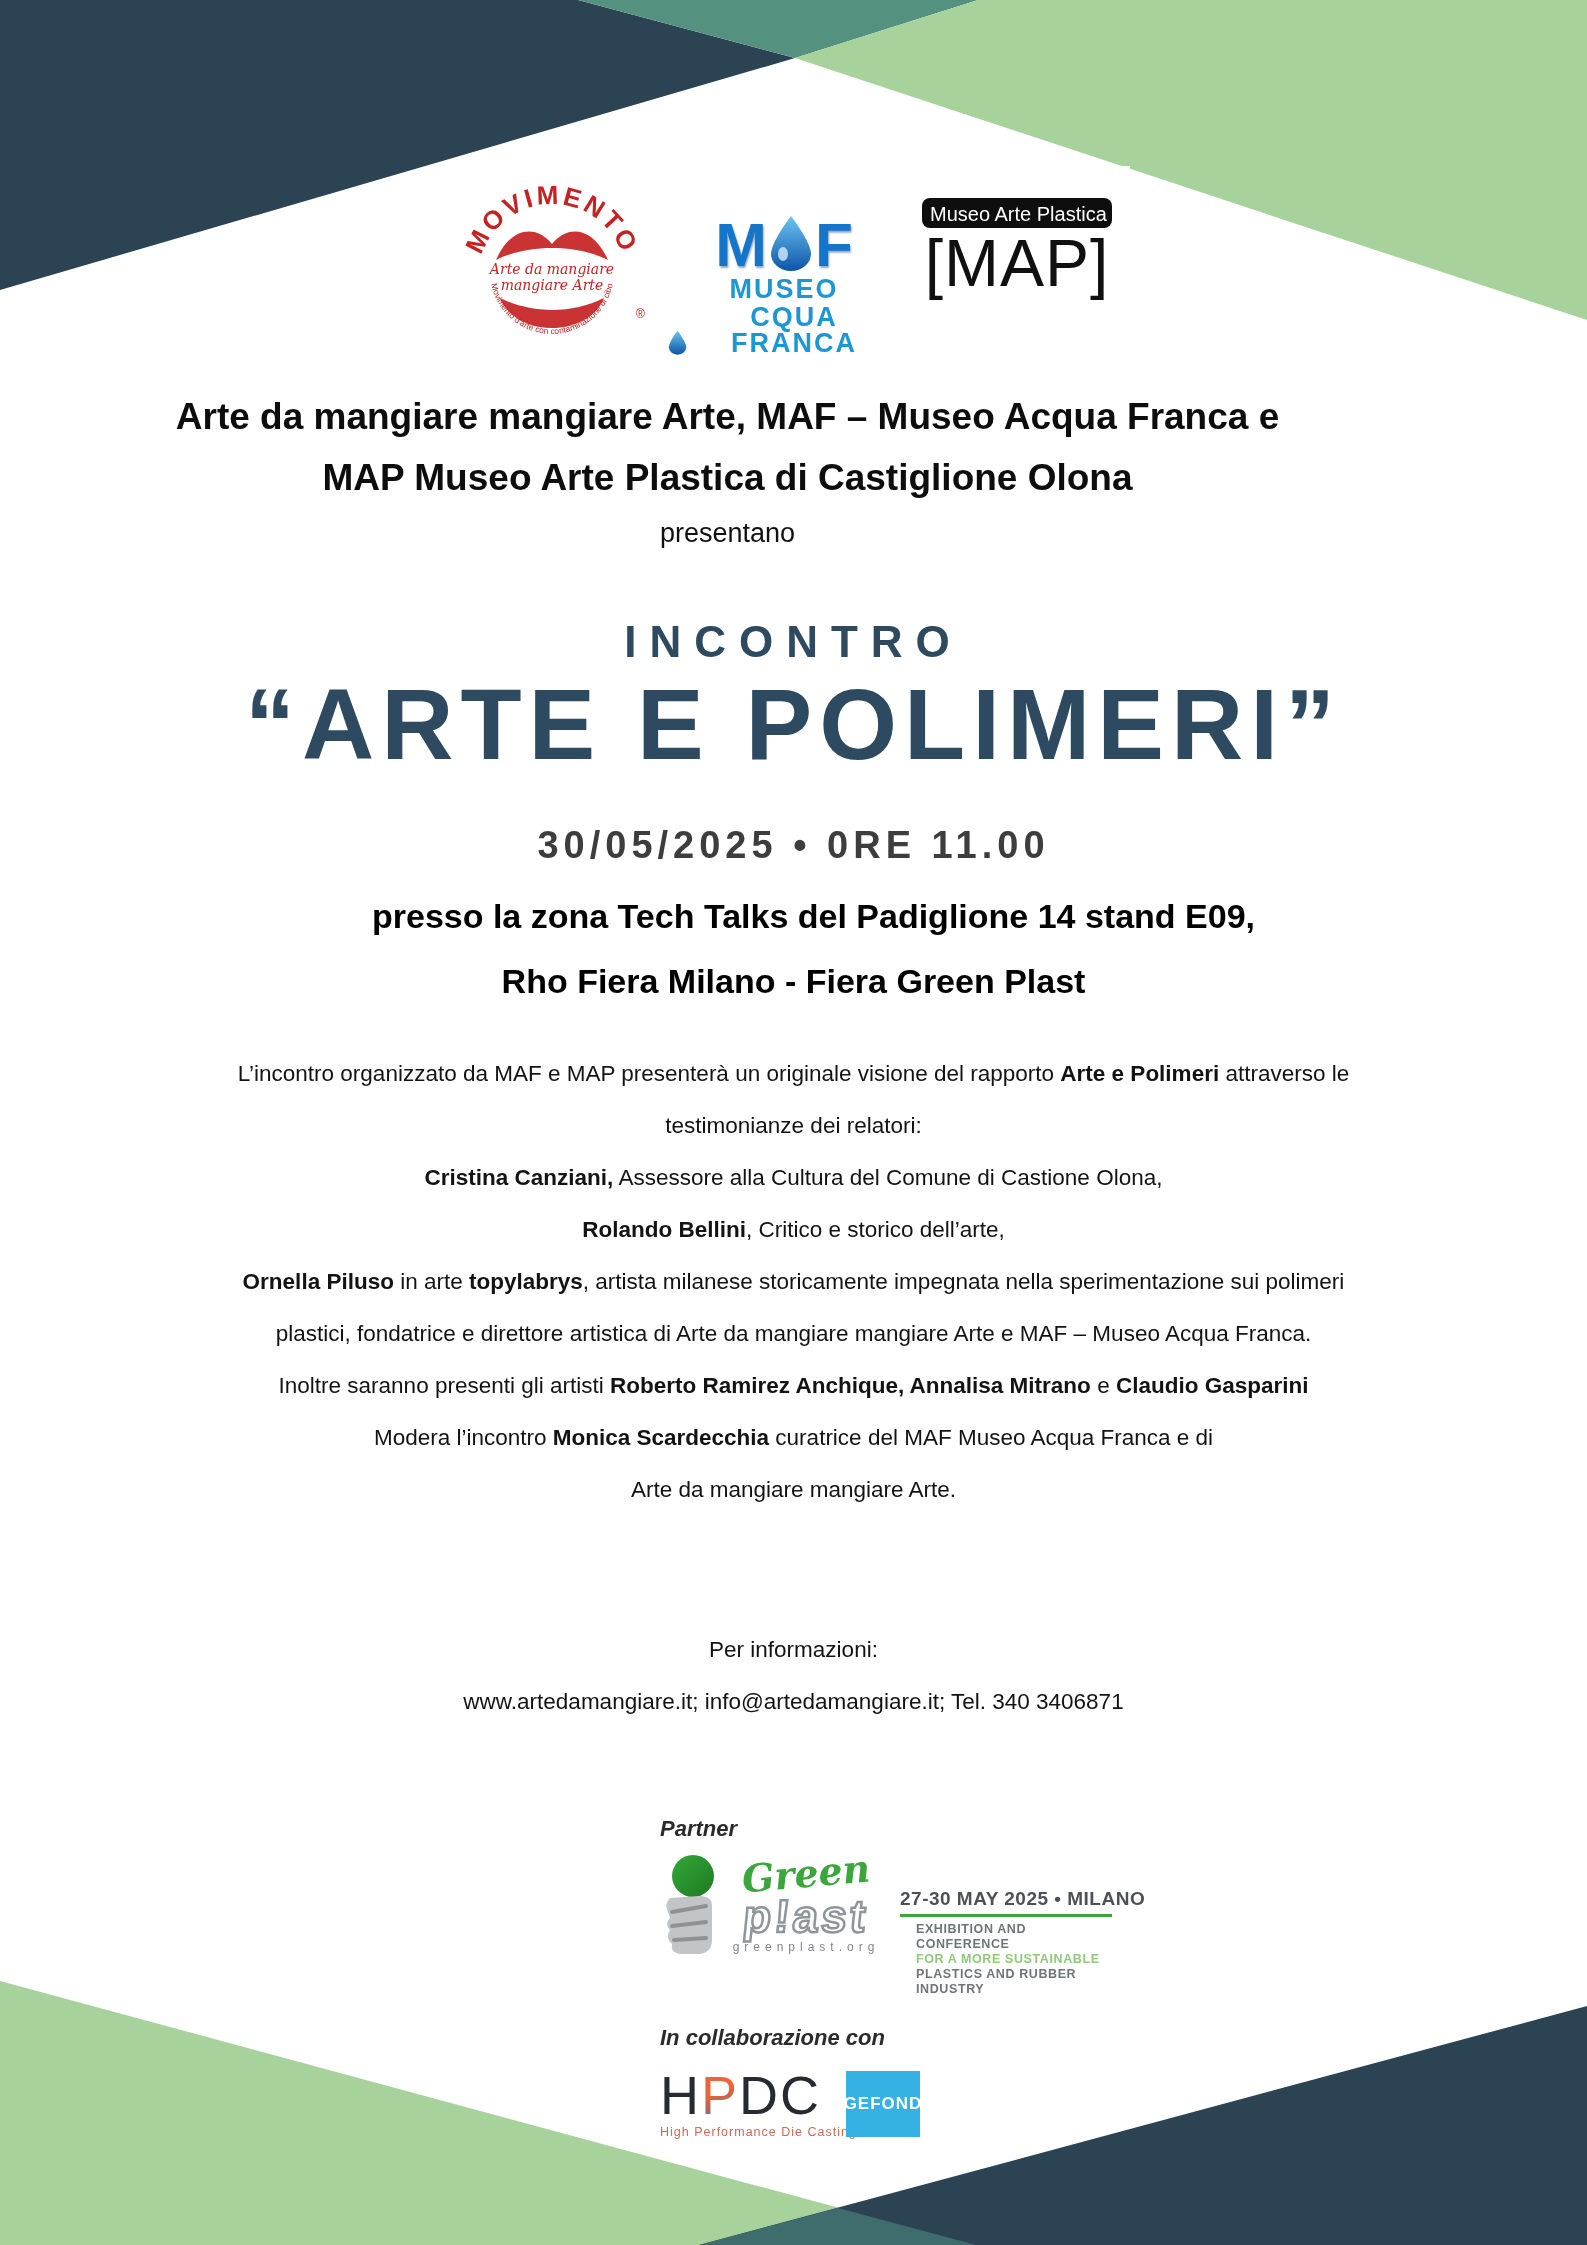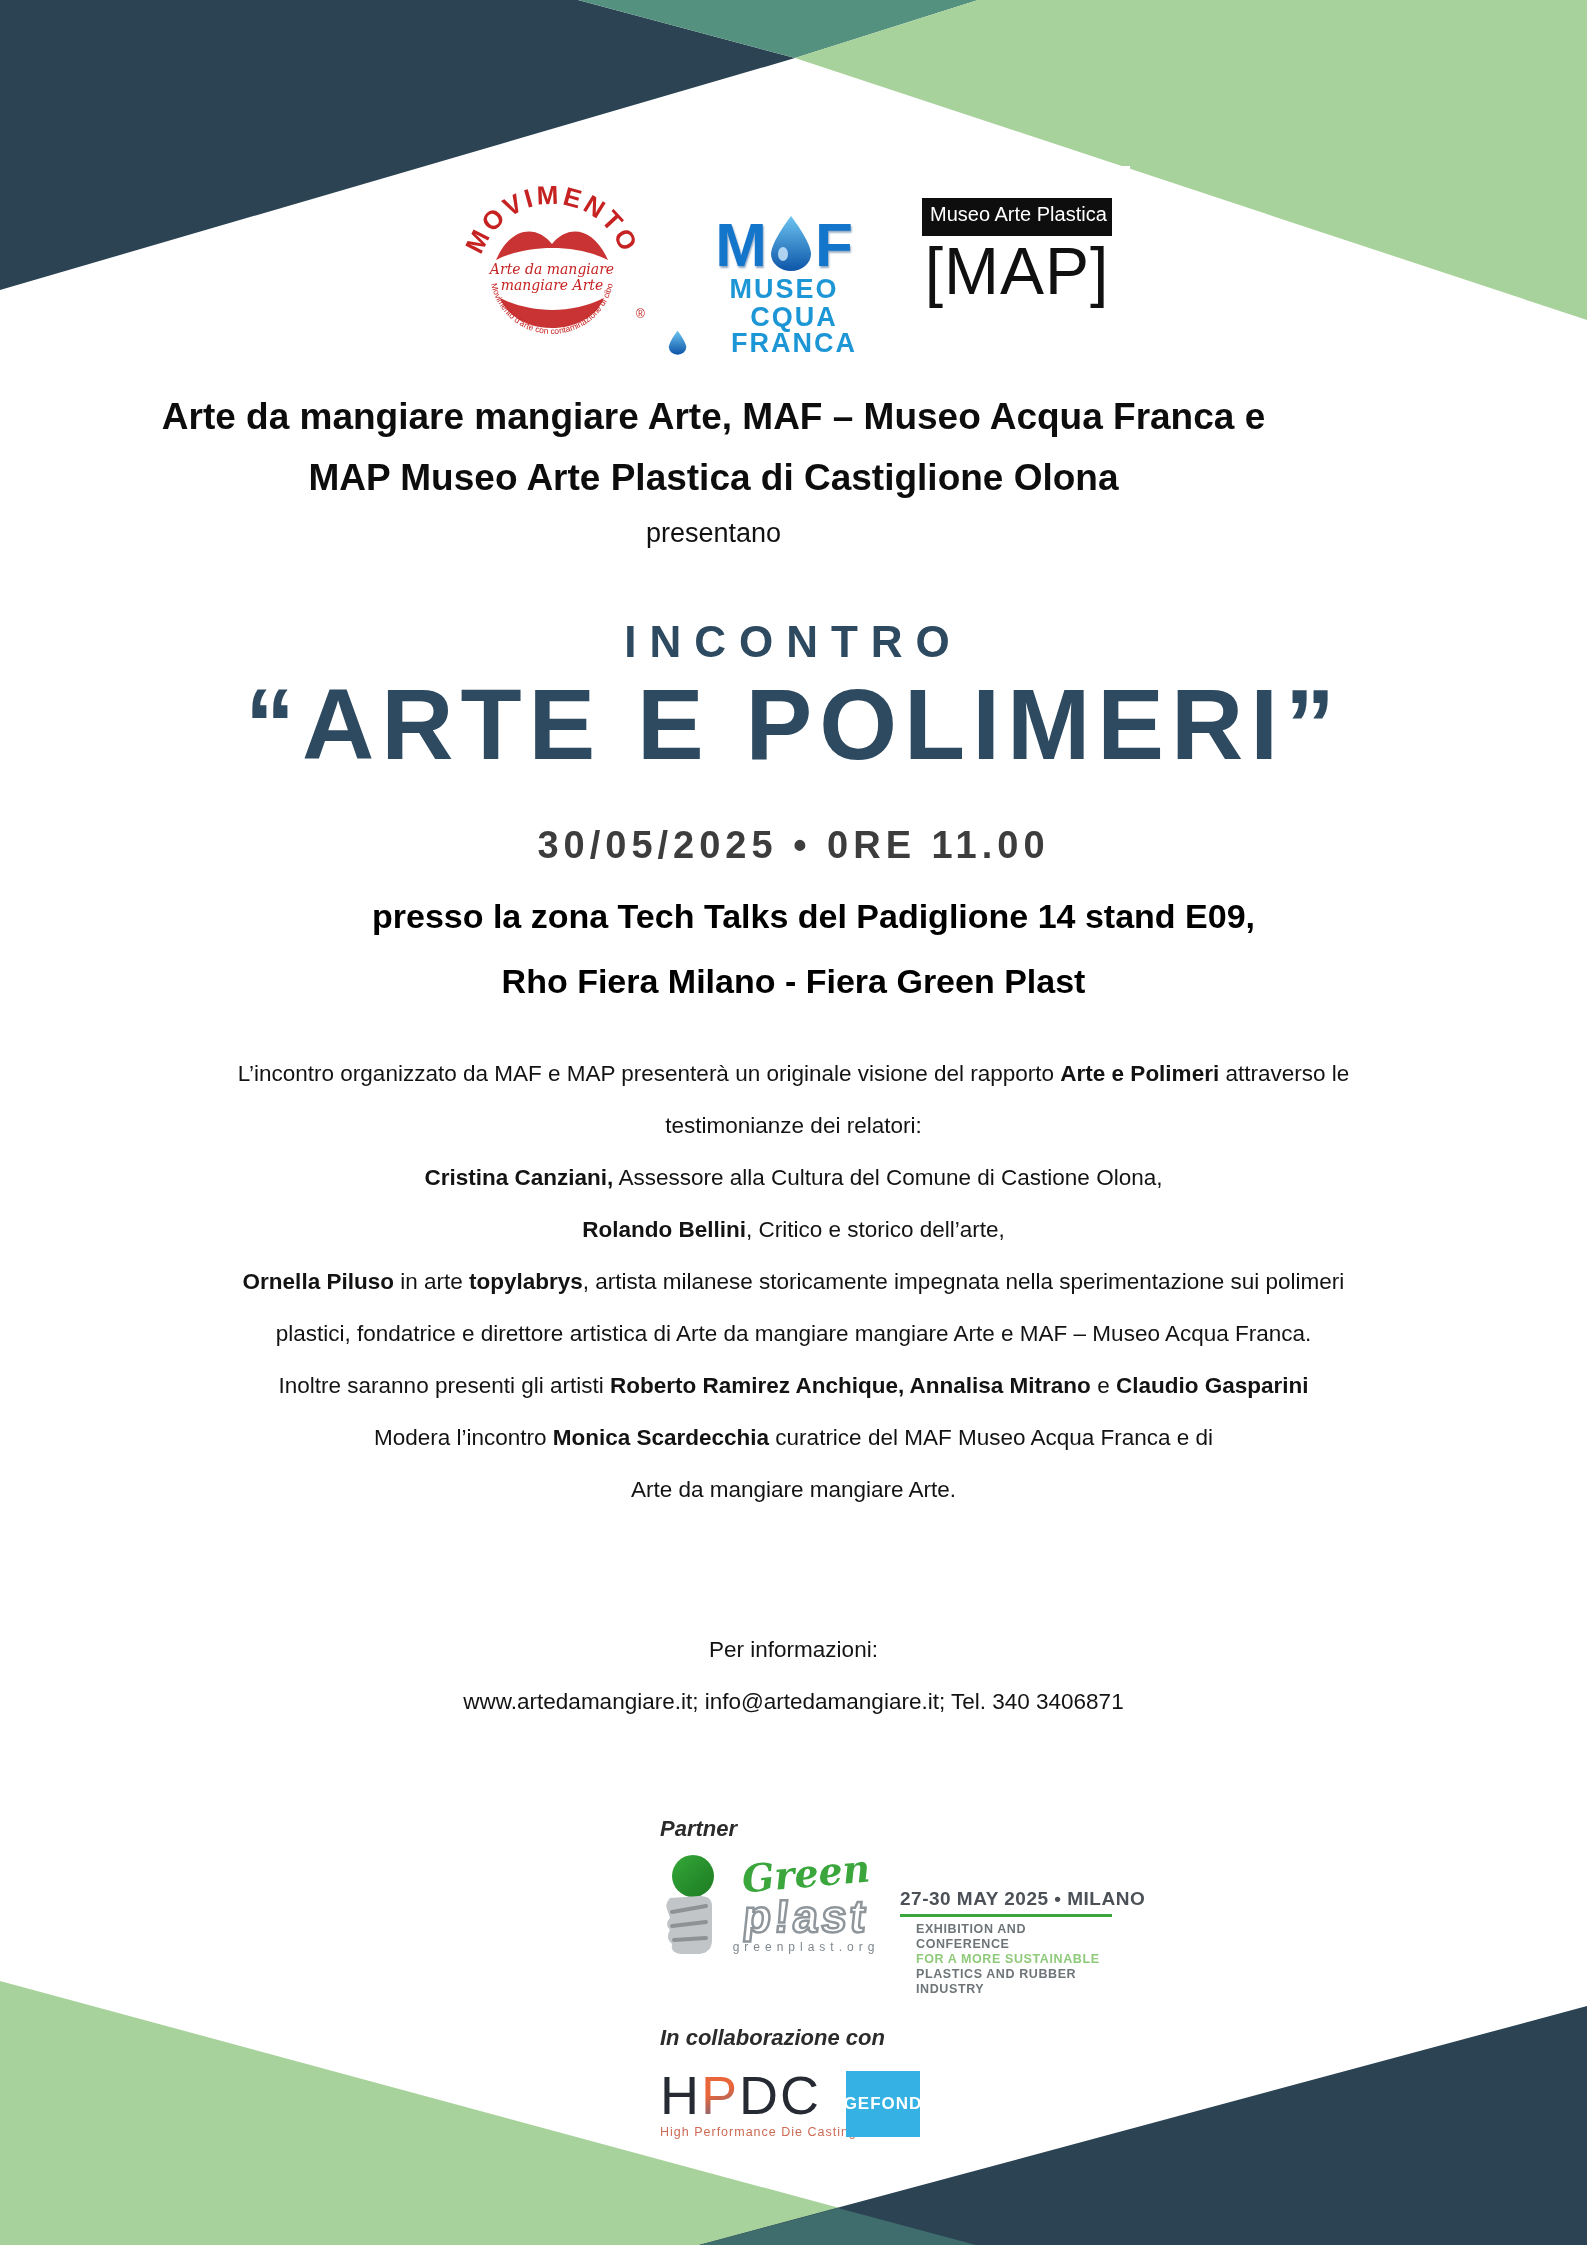--- a/index.html
+++ b/index.html
@@ -13,25 +13,25 @@
   .logos-row{position:absolute;left:448px;top:166px;display:flex;align-items:flex-start;
              gap:18px;background:#ffffff;padding:2px 14px 4px 6px;}
   .logo-mov{width:196px;height:184px;position:relative;}
   .logo-maf{margin-top:46px;width:232px;text-align:center;}
   .maf-top{display:flex;justify-content:center;align-items:flex-end;gap:2px;}
   .maf-letter{font-size:62px;font-weight:bold;color:#1476ca;line-height:54px;
               text-shadow:1px 2px 2px rgba(10,62,119,.45);}
   .maf-sub{font-size:27px;font-weight:bold;color:#1d96d6;letter-spacing:2px;margin-top:4px;line-height:26px;}
   .maf-acqua{display:flex;justify-content:center;align-items:flex-end;gap:1px;margin-top:2px;}
   .logo-map{margin-top:28px;width:190px;background:#ffffff;padding:2px 4px 10px 4px;text-align:center;}
-  .map-bar{background:#0e0e0e;color:#ffffff;font-size:20px;padding:5px 8px 10px;white-space:nowrap;}
+  .map-bar{background:#0e0e0e;color:#ffffff;font-size:20px;padding:5px 8px 2px;white-space:nowrap;border-radius:8px;}
   .map-main{font-size:66px;font-weight:500;color:#101010;line-height:70px;letter-spacing:1px;}
 
   
-  .header-blk{position:absolute;left:0;top:386px;width:1427px;text-align:center;}
+  .header-blk{position:absolute;left:14px;top:386px;width:1427px;text-align:center;}
   .header-line{font-size:37px;font-weight:bold;color:#0d0d0d;line-height:61px;}
   .presenting{font-size:27px;color:#111;margin-top:10px;}
 
   .title-blk{position:absolute;left:0;top:616px;width:1587px;text-align:center;}
   .kicker{font-size:44px;font-weight:bold;letter-spacing:13px;line-height:52px;}
   .main-title{font-size:100px;font-weight:bold;letter-spacing:7px;line-height:108px;margin-top:2px;}
 
   .event-blk{position:absolute;left:0;top:824px;width:1587px;text-align:center;}
   .ev-date{font-size:38px;font-weight:bold;color:#3d3d3d;letter-spacing:5px;}
   .ev-venue1{font-size:34px;font-weight:bold;color:#000;margin-top:30px;margin-left:40px;}

